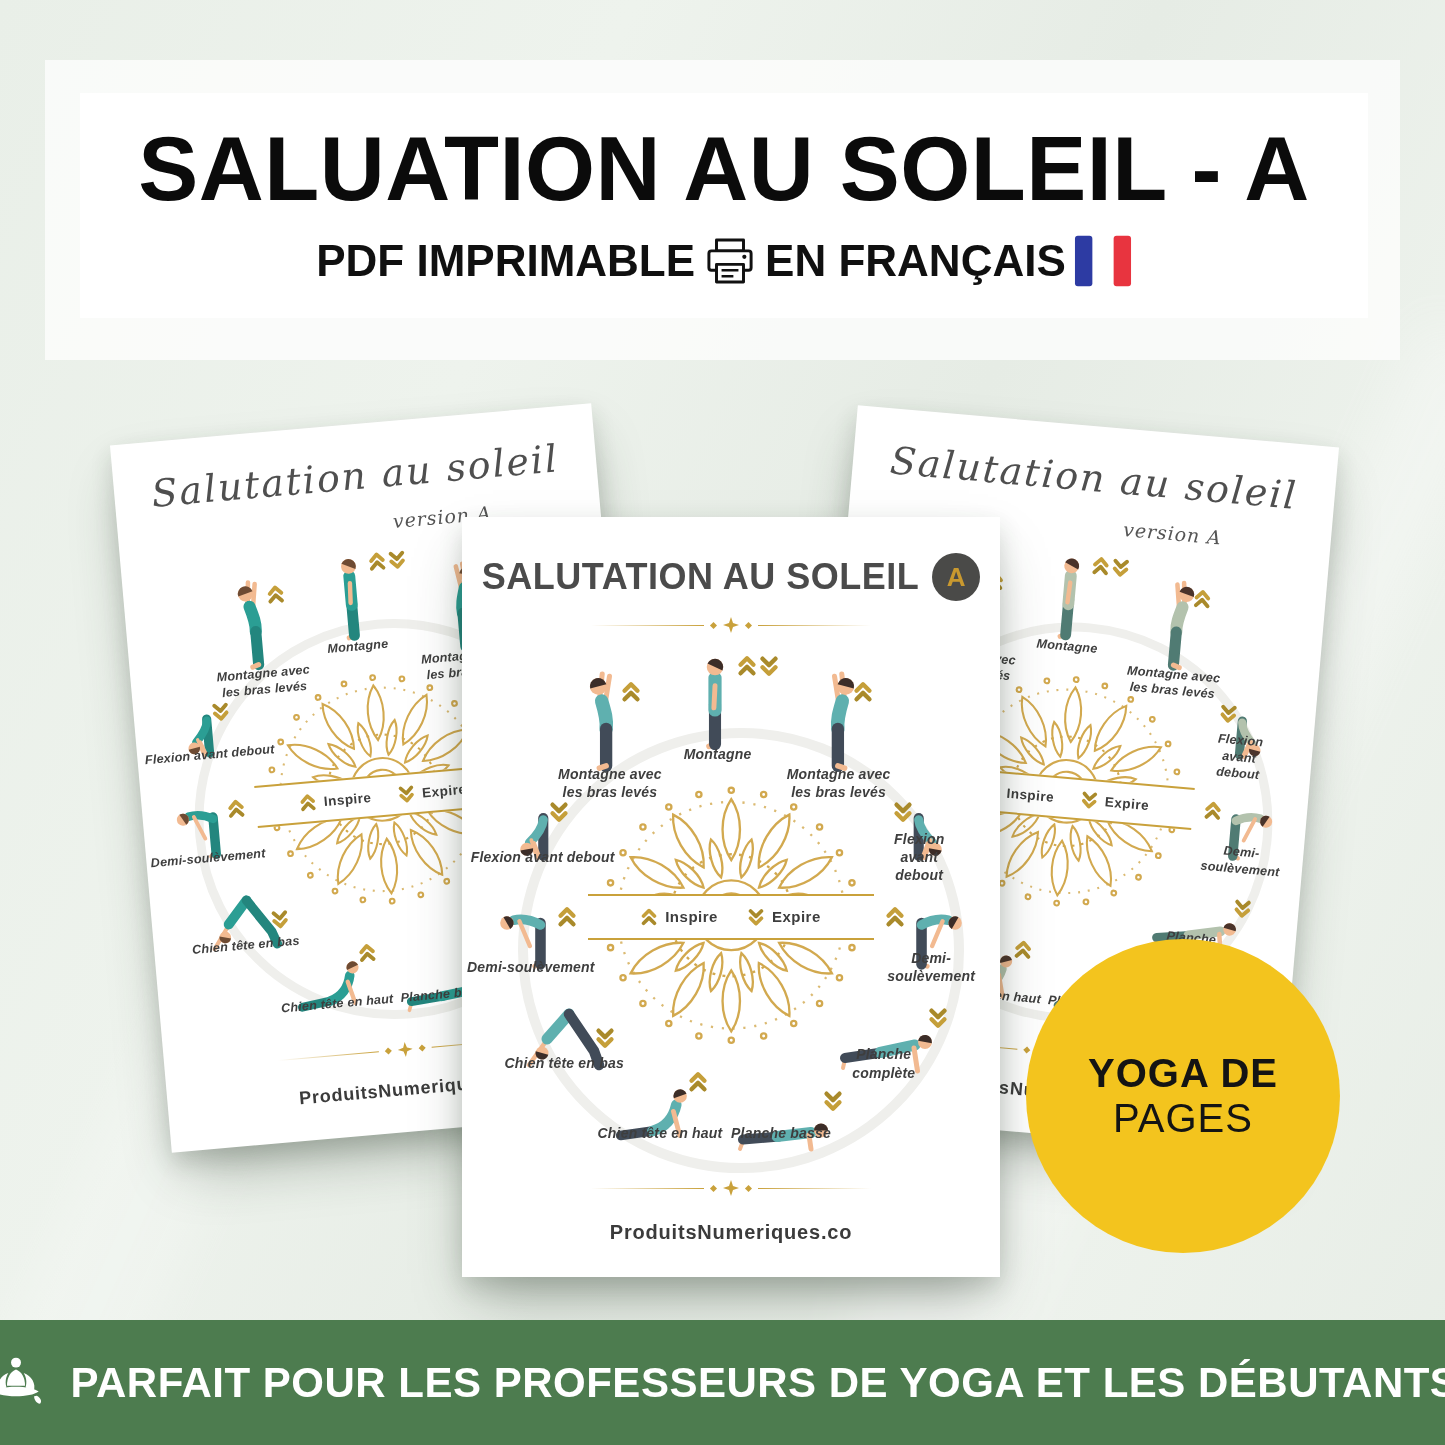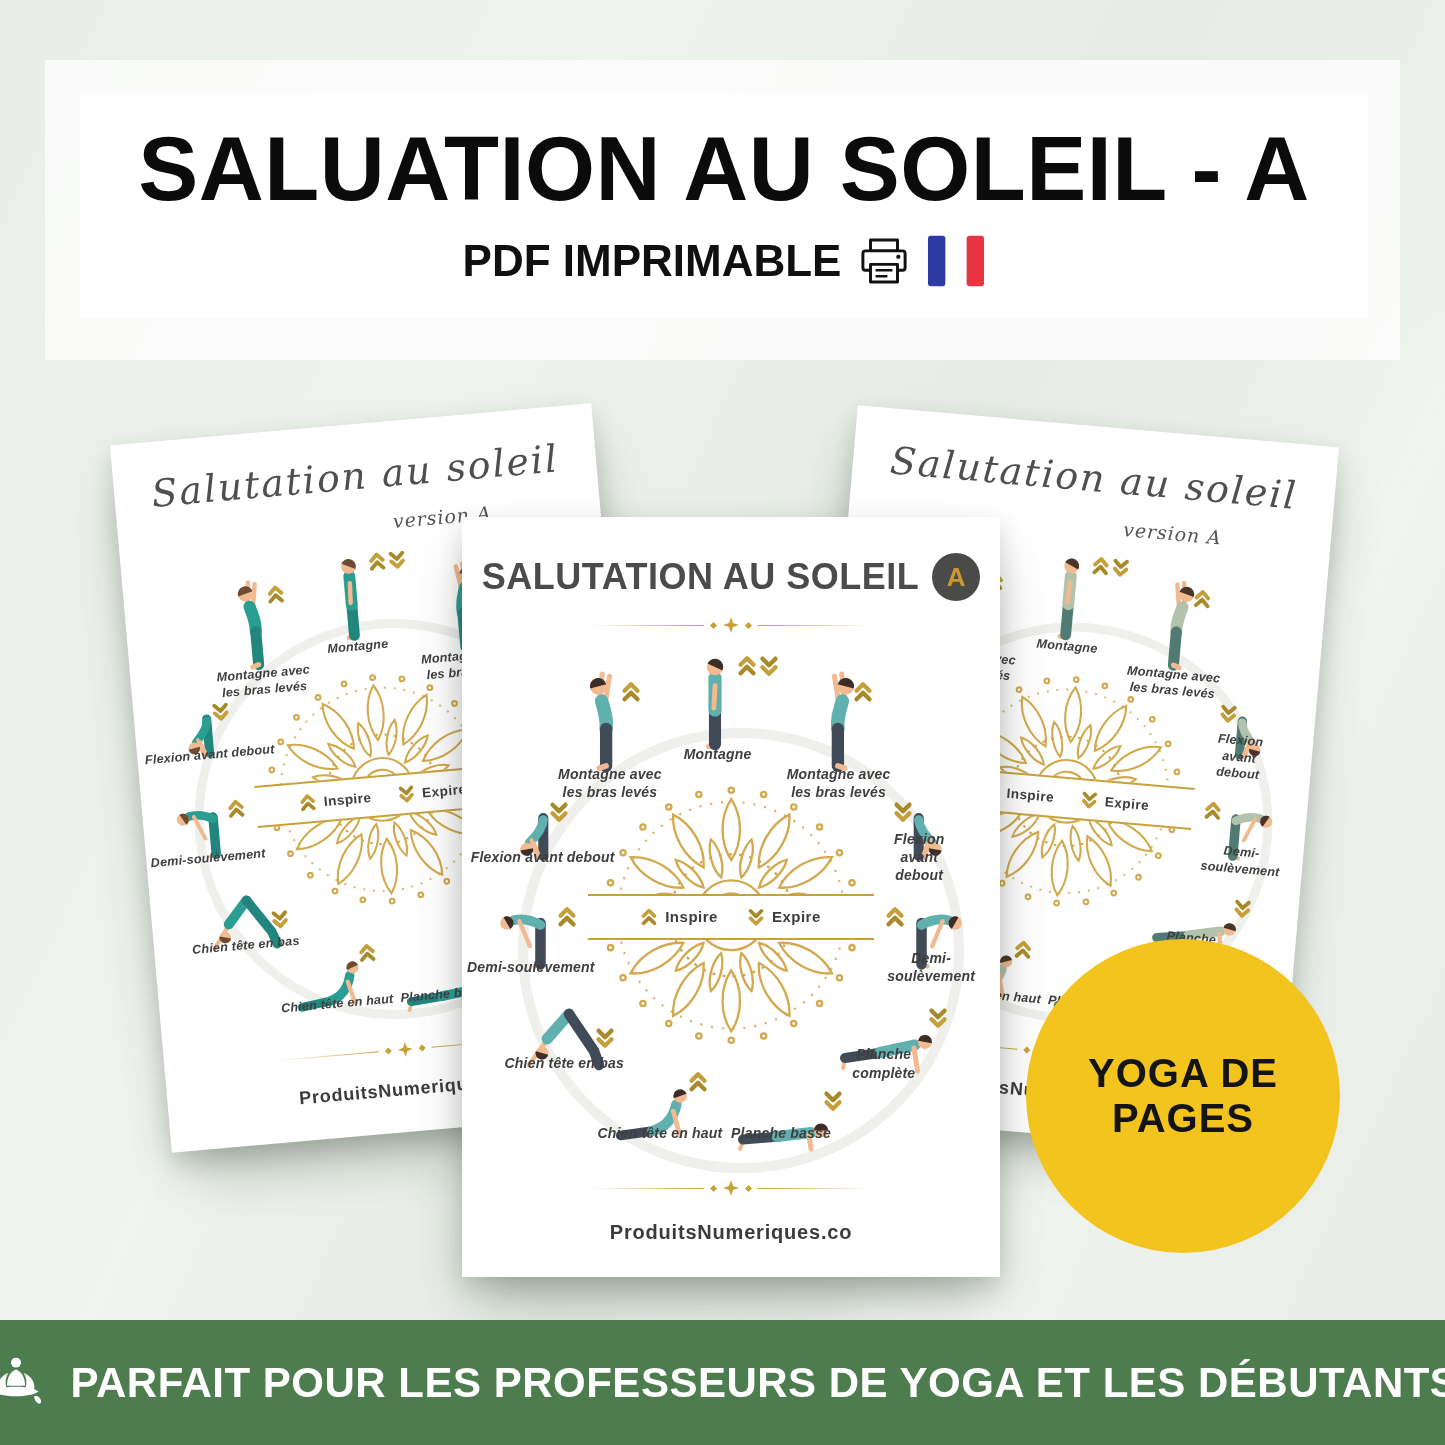--- a/index.html
+++ b/index.html
@@ -11,21 +11,21 @@
   .streak{position:absolute;background:rgba(255,255,255,.38);filter:blur(26px);transform:rotate(24deg);pointer-events:none;}
   .streak1{left:1010px;top:520px;width:150px;height:900px;}
   .streak2{left:1240px;top:300px;width:90px;height:900px;opacity:.7;}
   .streak3{left:60px;top:900px;width:120px;height:700px;opacity:.5;}
 
   
   .banner{position:absolute;left:45px;top:60px;width:1355px;height:300px;background:rgba(252,253,252,.82);z-index:5;}
   .banner-inner{position:absolute;left:35px;top:33px;right:32px;bottom:42px;background:#ffffff;
     display:flex;flex-direction:column;align-items:center;justify-content:center;gap:20px;}
   .banner-title{font-size:90px;font-weight:bold;letter-spacing:.5px;color:#0b0b0b;white-space:nowrap;line-height:1;}
-  .banner-sub{display:flex;align-items:center;gap:16px;font-size:44px;font-weight:bold;color:#101010;white-space:nowrap;line-height:1;}
+  .banner-sub{display:flex;align-items:center;gap:8px;font-size:44px;font-weight:bold;color:#101010;white-space:nowrap;line-height:1;}
   .banner-sub svg{display:block;}
 
   
   .poster{position:absolute;background:#ffffff;overflow:hidden;
     box-shadow:0 28px 55px -12px rgba(45,60,45,.38),0 10px 22px rgba(45,60,45,.16);}
   .poster-left{left:140px;top:423px;width:483px;height:710px;transform:rotate(-5deg);z-index:2;--ps:.9;}
   .poster-right{left:826px;top:425px;width:483px;height:710px;transform:rotate(5deg);z-index:2;--ps:.9;}
   .poster-center{left:462px;top:517px;width:538px;height:760px;z-index:3;--ps:1;}
 
   .bold-header{position:absolute;top:4.8%;left:0;width:100%;display:flex;align-items:center;justify-content:center;gap:13px;z-index:6;}
@@ -67,21 +67,21 @@
     font-style:italic;font-weight:bold;color:#3e3e3e;line-height:1.3;letter-spacing:.2px;}
 
   .poster-footer{position:absolute;top:92.6%;left:0;width:100%;text-align:center;z-index:5;
     font-size:calc(20px * var(--ps));font-weight:bold;color:#3b3b3b;letter-spacing:.8px;}
 
   
   .pack-badge{position:absolute;left:1026px;top:939px;width:314px;height:314px;border-radius:50%;background:#f3c41e;z-index:4;
     display:flex;flex-direction:column;align-items:center;justify-content:center;color:#141414;}
   .pack-line1{font-size:40px;font-weight:bold;letter-spacing:1px;}
   .pack-number{font-size:118px;font-weight:bold;line-height:1;margin:4px 0 2px;}
-  .pack-line2{font-size:40px;font-weight:bold;letter-spacing:1px;}
+  .pack-line2{font-size:40px;font-weight:normal;letter-spacing:1px;}
 
   
   .bottom-bar{position:absolute;left:0;top:1320px;width:100%;height:125px;background:#4d7c4f;z-index:5;
     display:flex;align-items:center;justify-content:center;gap:26px;}
   .bottom-text{color:#ffffff;font-size:42px;font-weight:bold;letter-spacing:.5px;white-space:nowrap;}
   .lotus{display:flex;}
 </style>
 </head>
 <body>
 
@@ -96,20 +96,21 @@
       <span>PDF IMPRIMABLE</span>
       <span class="sub-icon">
         <svg width="54" height="54" viewBox="0 0 64 64" fill="none" stroke="#111" stroke-width="3.5" stroke-linejoin="round">
           <rect x="16" y="7" width="32" height="13" fill="#fff"></rect>
           <rect x="7" y="20" width="50" height="23" rx="3" fill="#fff"></rect>
           <circle cx="49" cy="27" r="2.5" fill="#111" stroke="none"></circle>
           <rect x="16" y="36" width="32" height="21" fill="#fff"></rect>
           <path d="M22 43 H42 M22 50 H36" stroke-width="3"></path>
         </svg>
       </span>
+      <span>EN FRANÇAIS</span>
       <span class="sub-icon">
         <svg width="58" height="52" viewBox="0 0 60 52">
           <rect x="1" y="0" width="18" height="52" rx="3" fill="#2d3ba3"></rect>
           <rect x="21" y="0" width="18" height="52" fill="#ffffff"></rect>
           <rect x="41" y="0" width="18" height="52" rx="3" fill="#e8343f"></rect>
         </svg>
       </span>
     </div>
   </div>
 </div>

